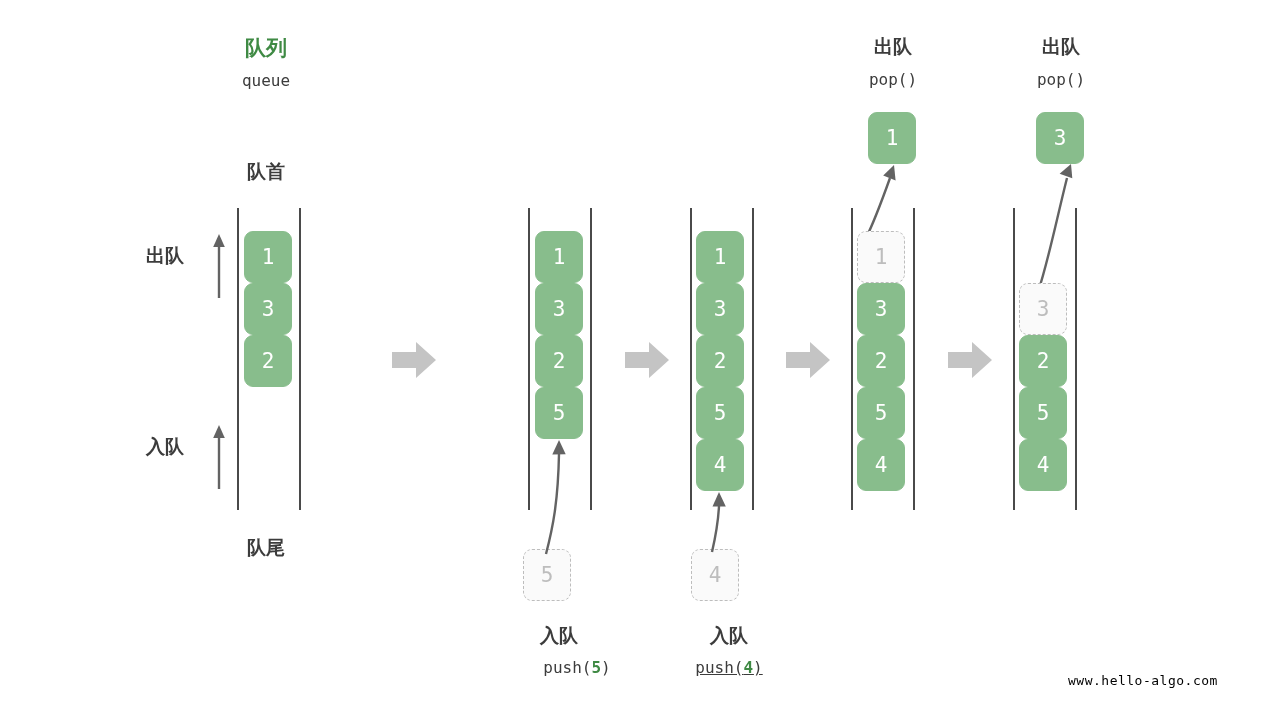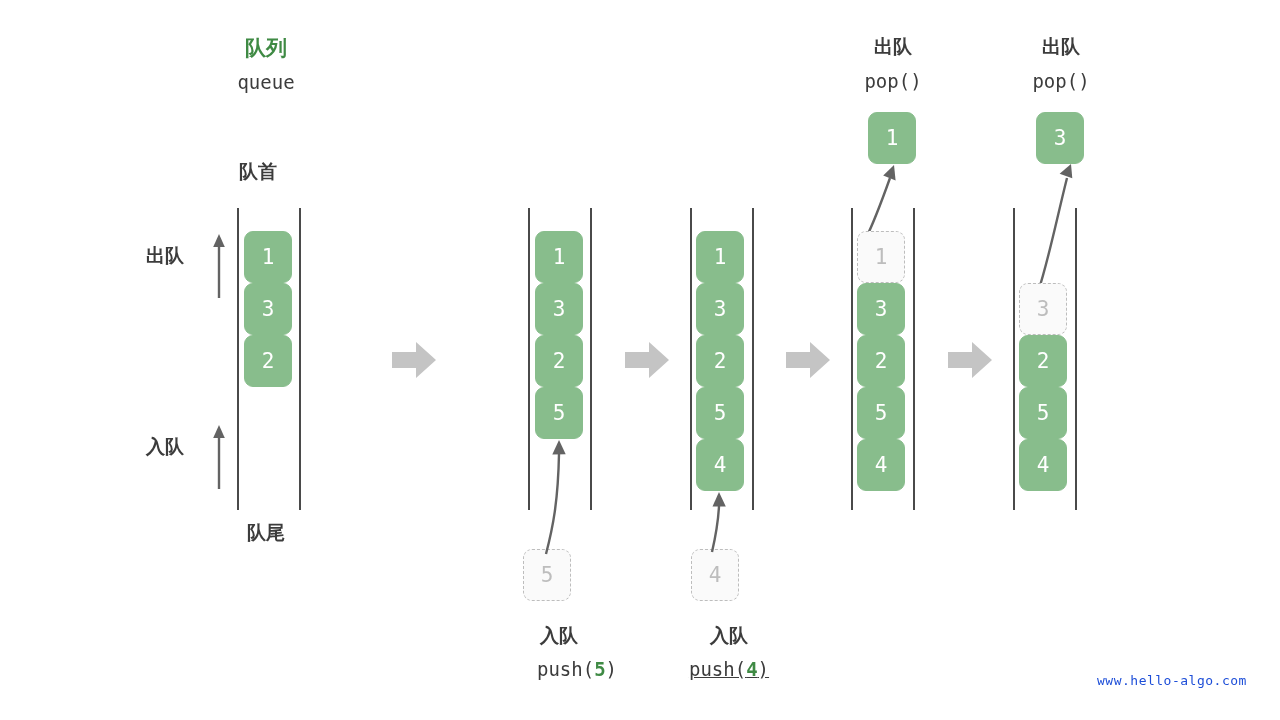--- a/index.html
+++ b/index.html
@@ -9,21 +9,21 @@
   }
   #stage{position:absolute;left:0;top:0;width:1280px;height:720px;border-radius:7px;}
 
   
   .cn{
     font-family:"DejaVu Sans","Liberation Sans",sans-serif;
     font-weight:700;color:#3c3c3c;font-size:19px;white-space:nowrap;
   }
   .mono{
     font-family:"DejaVu Sans Mono","Liberation Mono",monospace;
-    color:#3c3c3c;font-size:19px;white-space:nowrap;
+    color:#3c3c3c;font-size:16px;white-space:nowrap;
   }
   .title-cn{
     font-family:"DejaVu Sans","Liberation Sans",sans-serif;
     font-weight:700;color:#3f8a44;font-size:21px;white-space:nowrap;
   }
   .abs{position:absolute;}
   .ctr{transform:translateX(-50%);text-align:center;}
 
   
   .rail{position:absolute;width:1.6px;background:#4a4a4a;}
@@ -45,34 +45,34 @@
   .step-arrow{position:absolute;width:44px;height:40px;}
 
   
   .motion{position:absolute;overflow:visible;}
 
   
   .updown{position:absolute;}
 
   .watermark{
     position:absolute;font-family:"DejaVu Sans Mono","Liberation Mono",monospace;
-    font-size:13px;color:#1d4ed8;white-space:nowrap;letter-spacing:.5px;margin-left:29px;
+    font-size:13px;color:#000000;white-space:nowrap;letter-spacing:.5px;
   }
   .green-num{color:#3f8a44;font-weight:700;}
 </style>
 </head>
 <body>
 
 <div id="stage">
 
   <div class="abs ctr title-cn" style="left:266px;top:34px;">队列</div>
   <div class="abs ctr mono" style="left:266px;top:71px;">queue</div>
 
-  <div class="abs ctr cn" style="left:258px;top:159px;">队首</div>
-  <div class="abs ctr cn" style="left:266px;top:520px;">队尾</div>
+  <div class="abs ctr cn" style="left:266px;top:159px;">队首</div>
+  <div class="abs ctr cn" style="left:266px;top:535px;">队尾</div>
 
   <div class="abs cn" style="left:146px;top:243px;">出队</div>
   <svg class="updown" style="left:208px;top:232px;" width="22" height="68">
     <line x1="11" y1="66" x2="11" y2="12" stroke="#636363" stroke-width="2.4"></line>
     <polygon points="11,2 5.2,15 16.8,15" fill="#636363"></polygon>
   </svg>
 
   <div class="abs cn" style="left:146px;top:434px;">入队</div>
   <svg class="updown" style="left:208px;top:423px;" width="22" height="68">
     <line x1="11" y1="66" x2="11" y2="12" stroke="#636363" stroke-width="2.4"></line>

